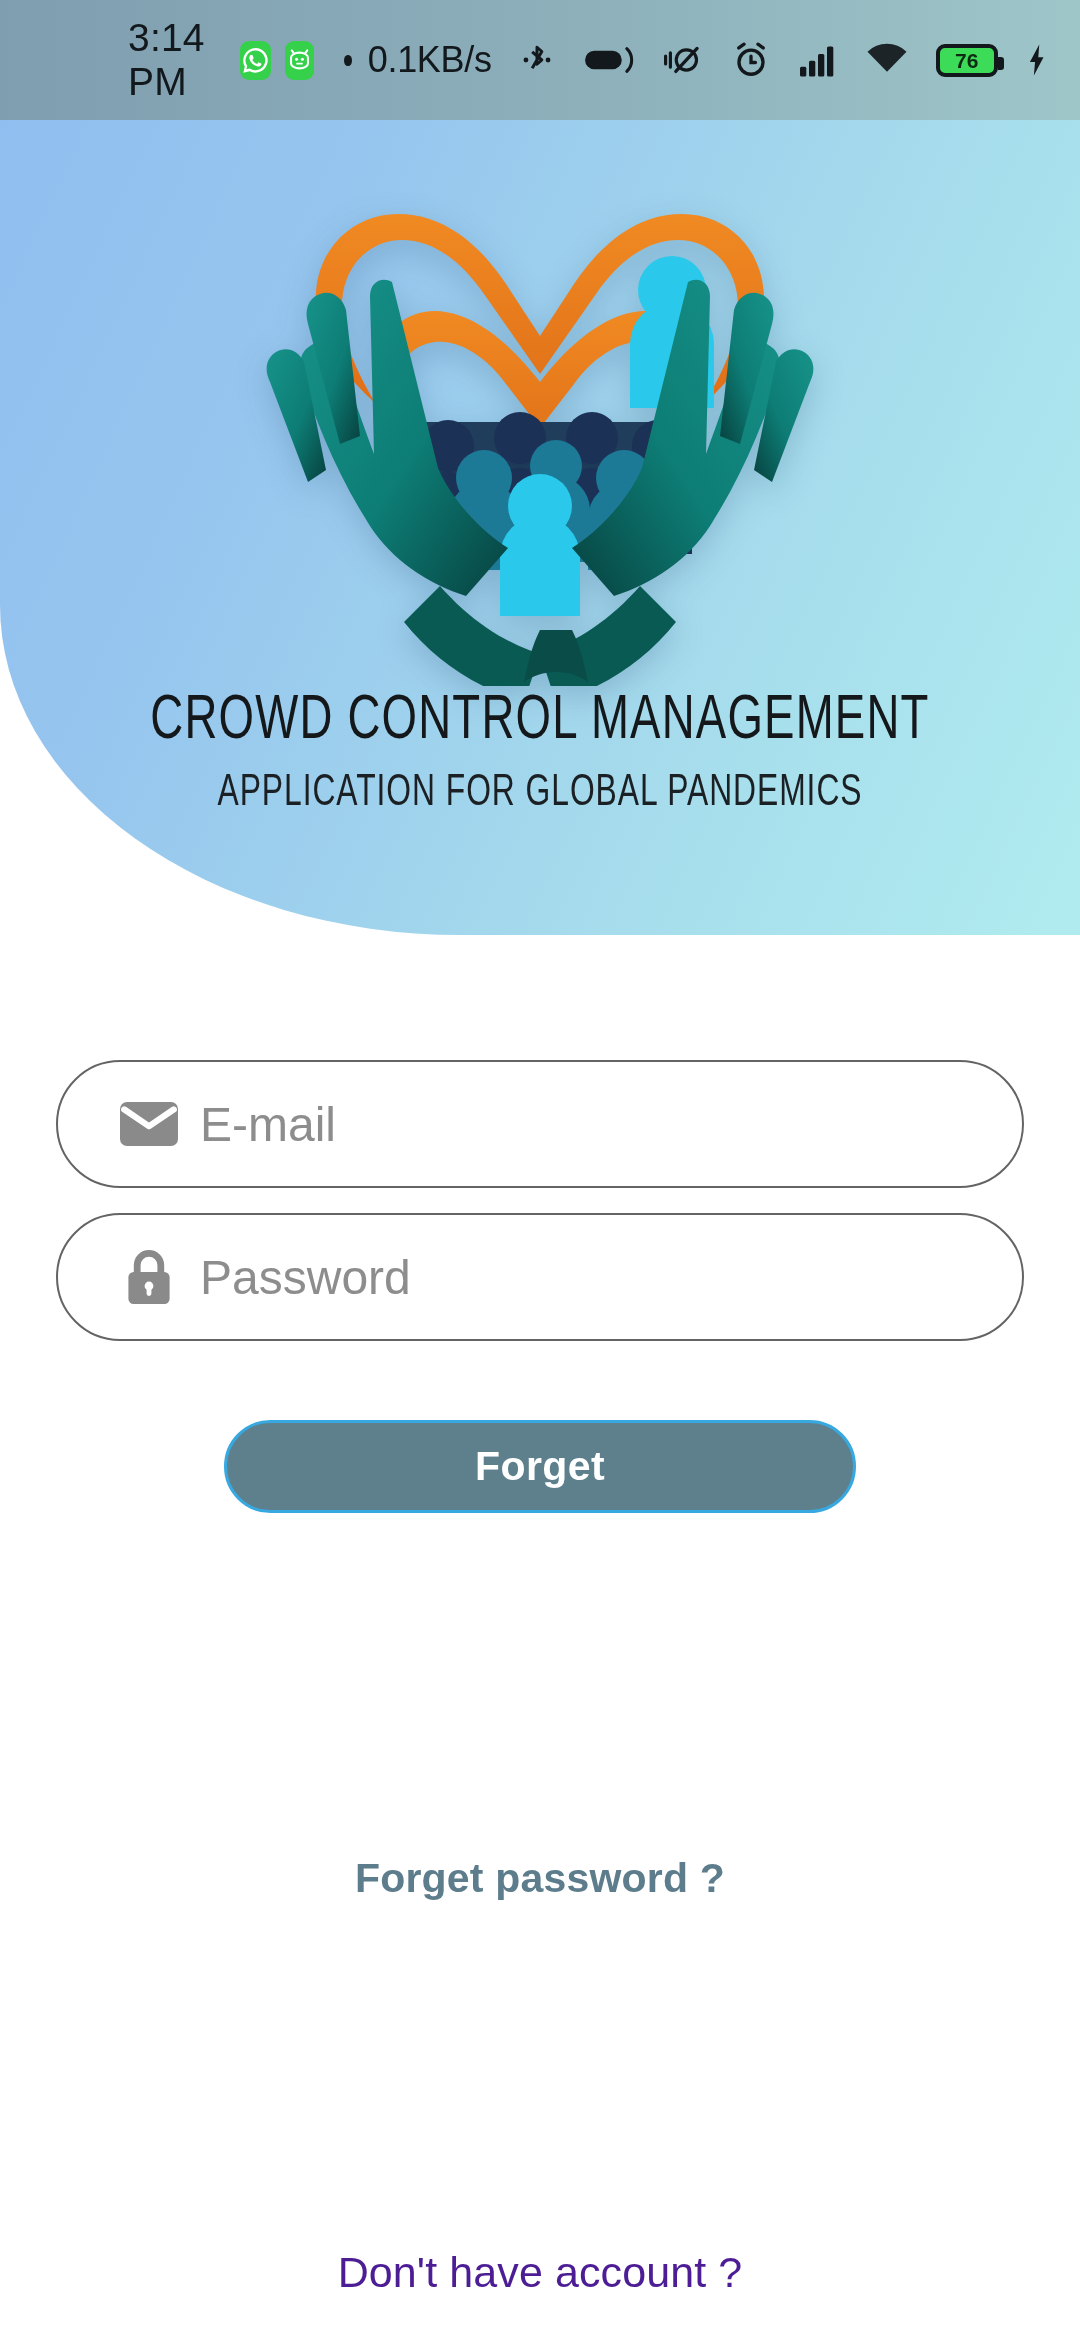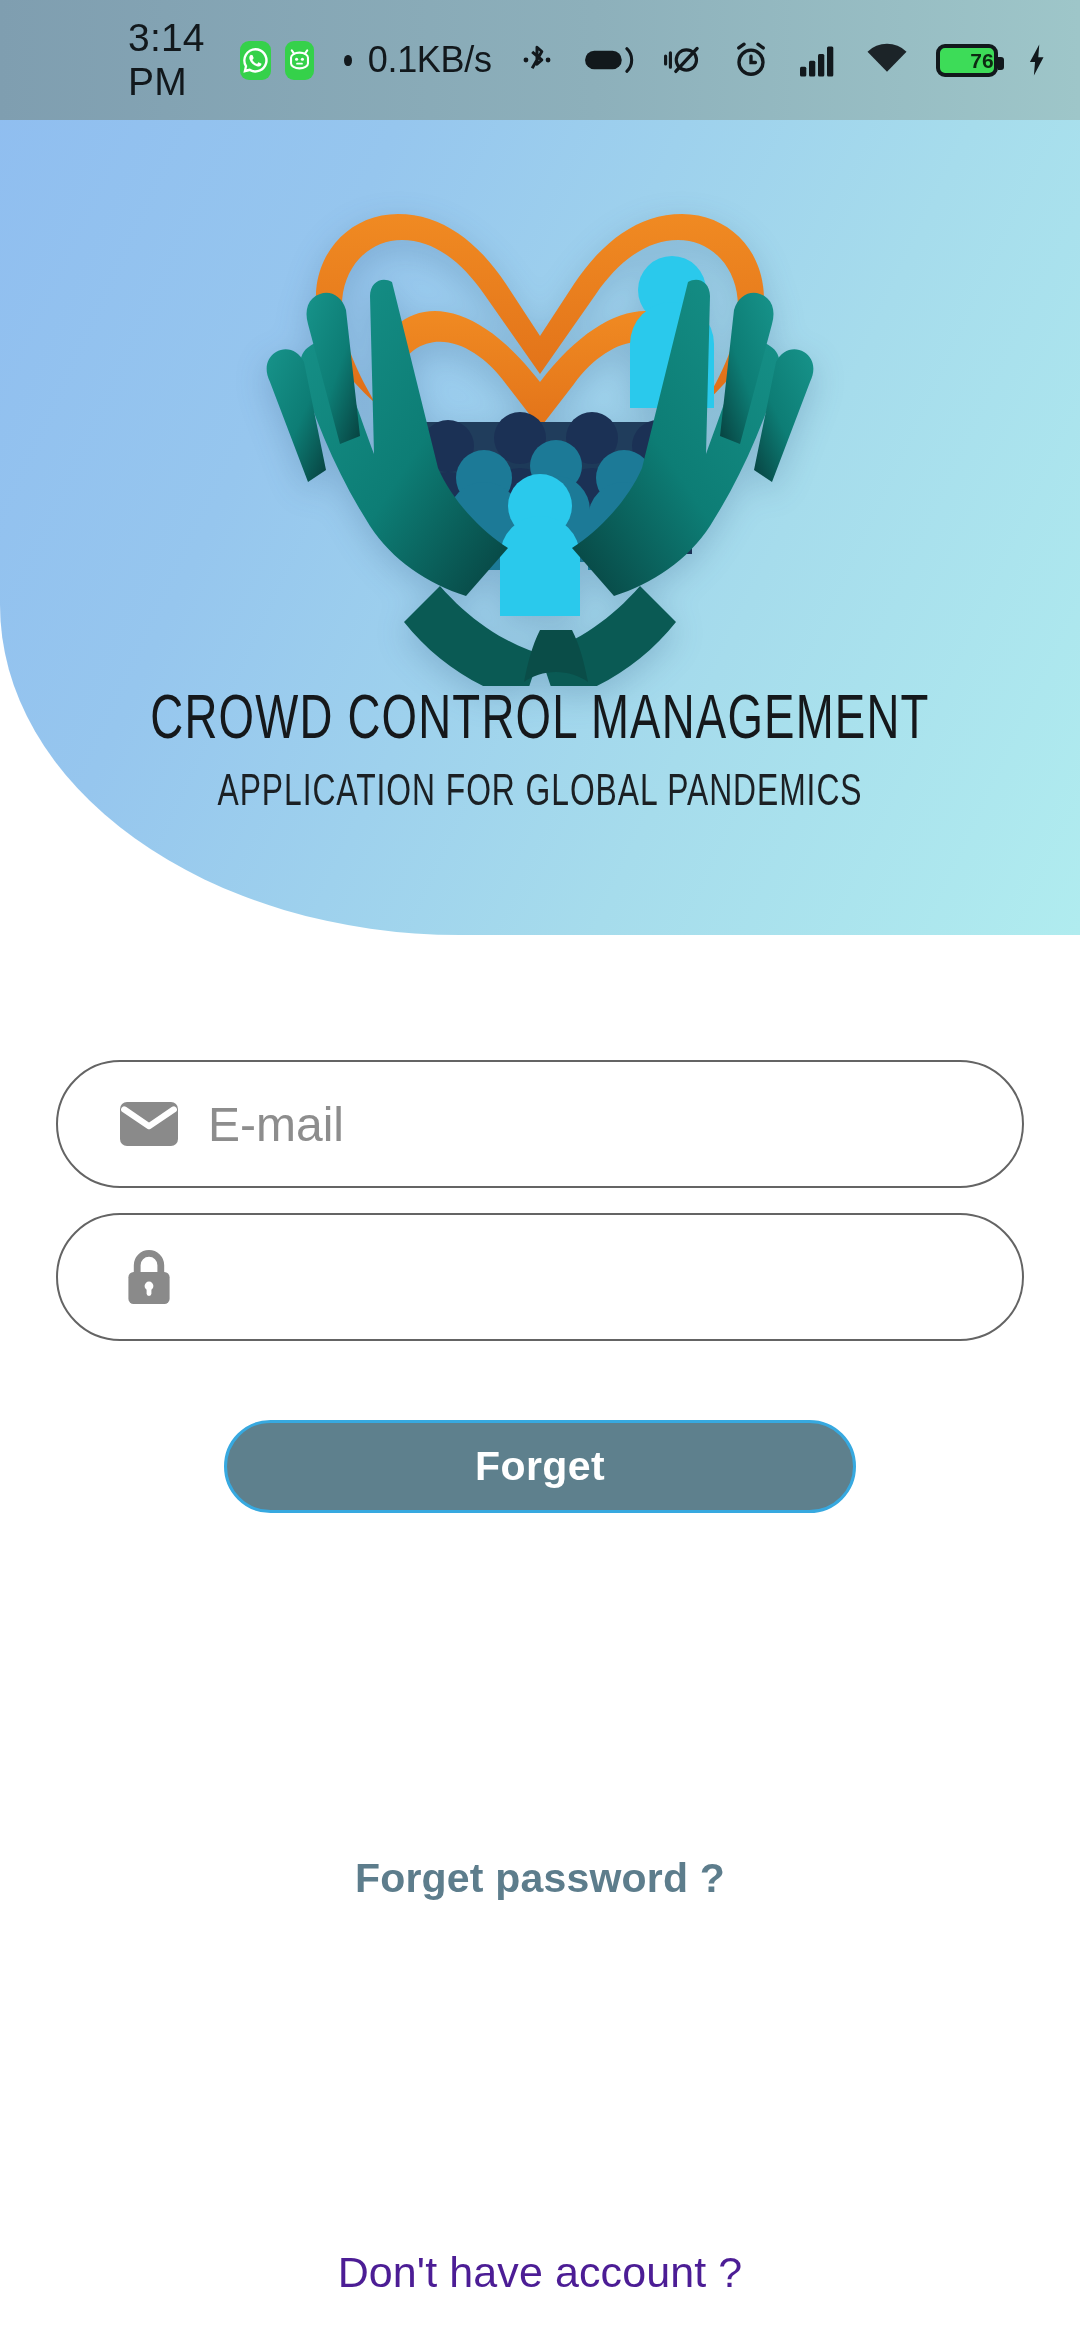--- a/index.html
+++ b/index.html
@@ -27,21 +27,21 @@
     width:39px; height:39px; border-radius:9px;
     background:#35d14a; display:flex; align-items:center; justify-content:center;
   }
   .appicon svg{ display:block; }
   .sb-dot{ width:11px; height:11px; border-radius:50%; background:#13191d; margin:0 16px; }
   .sbi{ display:flex; align-items:center; }
   .sbi svg{ display:block; }
   .battery{
     position:relative; width:62px; height:33px;
     border:4px solid #12181c; border-radius:9px;
-    background:#3ddc58; display:flex; align-items:center; justify-content:flex-end;
+    background:#3ddc58; display:flex; align-items:center; justify-content:center;
   }
   .battery:after{
     content:""; position:absolute; right:-10px; top:9px;
     width:6px; height:13px; background:#12181c; border-radius:0 3px 3px 0;
   }
   .battery span{ font-size:21px; font-weight:bold; color:#0d2b12; line-height:1; }
   .bolt{ margin-left:1px; }
 
   
   #header-panel{
@@ -92,21 +92,21 @@
   .field-icon{
     width:62px; margin-left:60px;
     display:flex; align-items:center; justify-content:center;
     flex:0 0 auto;
   }
   .field-icon svg{ display:block; }
   .field-input{
     border:none; outline:none; background:transparent;
     font-family:"Liberation Sans", sans-serif;
     font-size:48px; color:#333;
-    margin-left:28px; flex:1 1 auto;
+    margin-left:20px; flex:1 1 auto;
     height:100%; padding-right:50px;
   }
   .field-input::placeholder{ color:#8d8d8d; opacity:1; }
 
   
   #signin-button{
     display:block;
     width:632px; height:93px;
     margin:79px auto 0 auto;
     background:#5e808d;
@@ -323,20 +323,21 @@
 
   <div class="field">
     <span class="field-icon">
       <svg width="50" height="58" viewBox="0 0 25 29">
         <path d="M6.6 12.5V8.6a5.9 5.9 0 0 1 11.8 0v3.9" fill="none" stroke="#8a8a8a" stroke-width="3.4"></path>
         <rect x="2.2" y="12" width="20.6" height="16" rx="2.6" fill="#8a8a8a"></rect>
         <circle cx="12.5" cy="19" r="2.2" fill="#ffffff"></circle>
         <rect x="11.3" y="19" width="2.4" height="5" rx="1.2" fill="#ffffff"></rect>
       </svg>
     </span>
+    <input class="field-input" type="password" autocomplete="off" placeholder="Password" style="">
   </div>
 
   <button id="signin-button">Forget</button>
 </div>
 
 <div id="forget-password">
   <span>Forget password ?</span>
 </div>
 
 <div id="signup-row">

